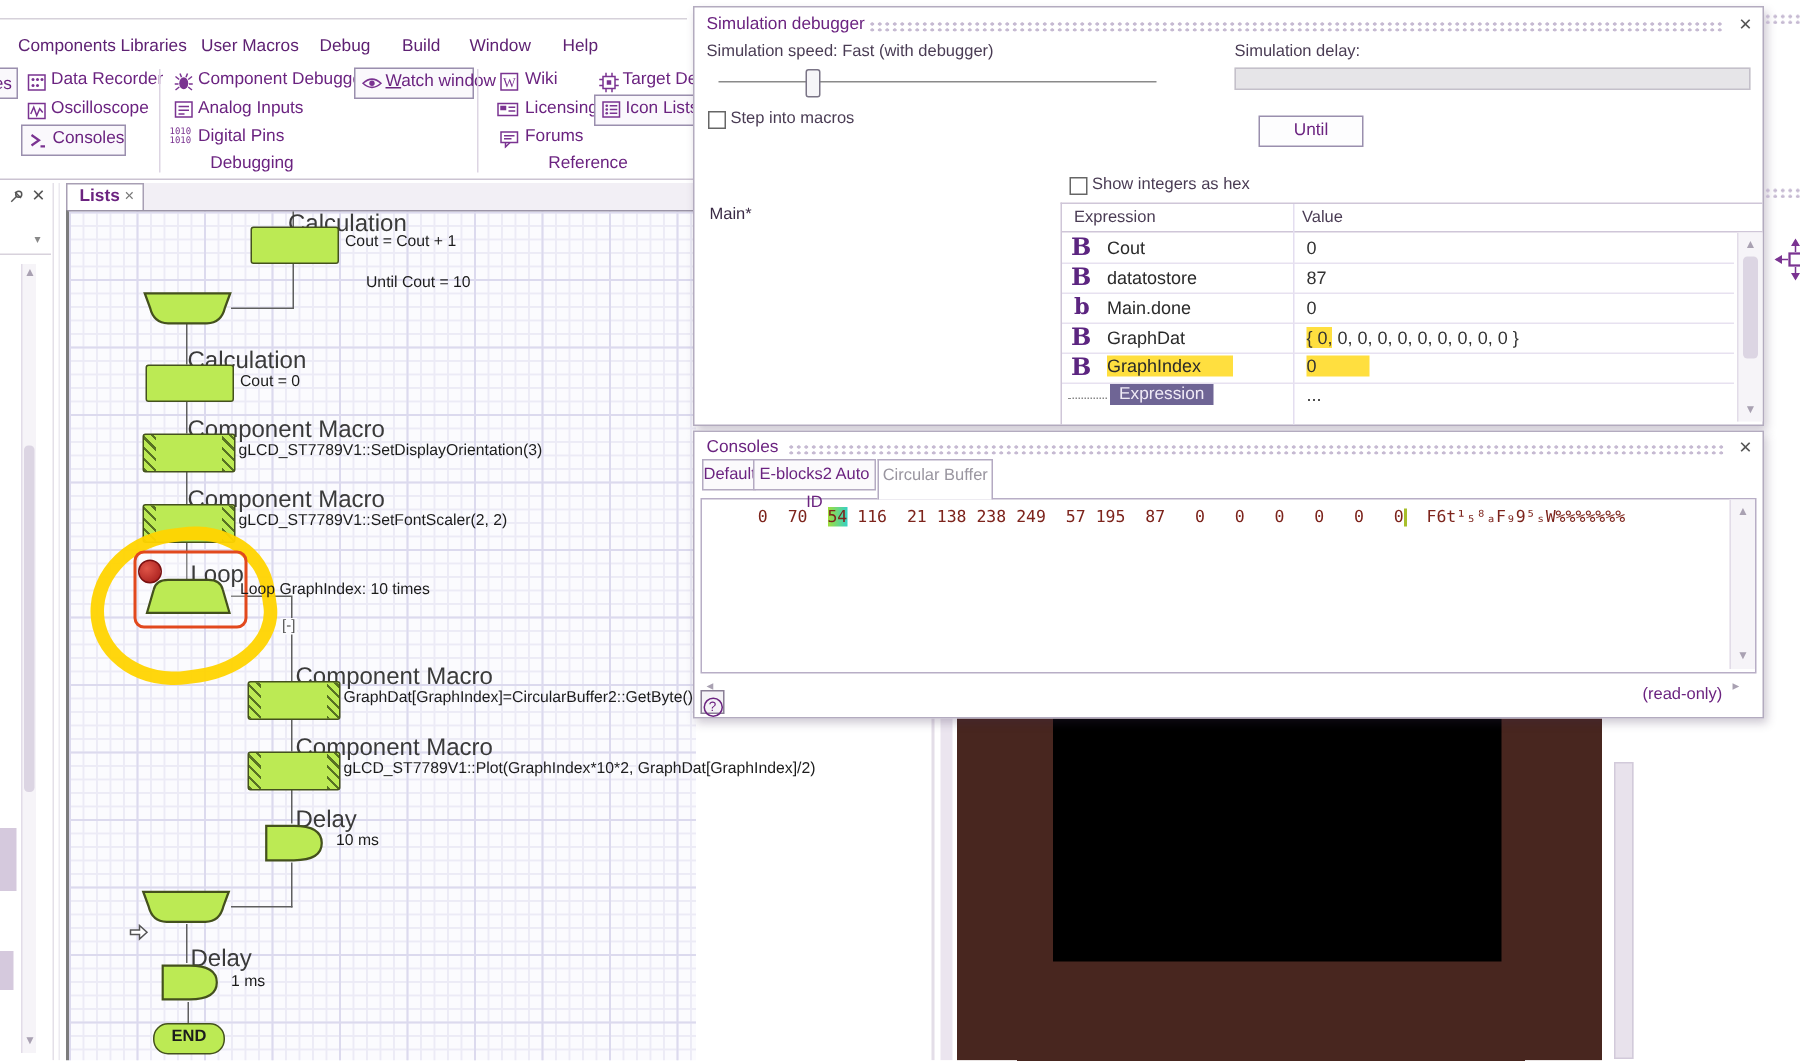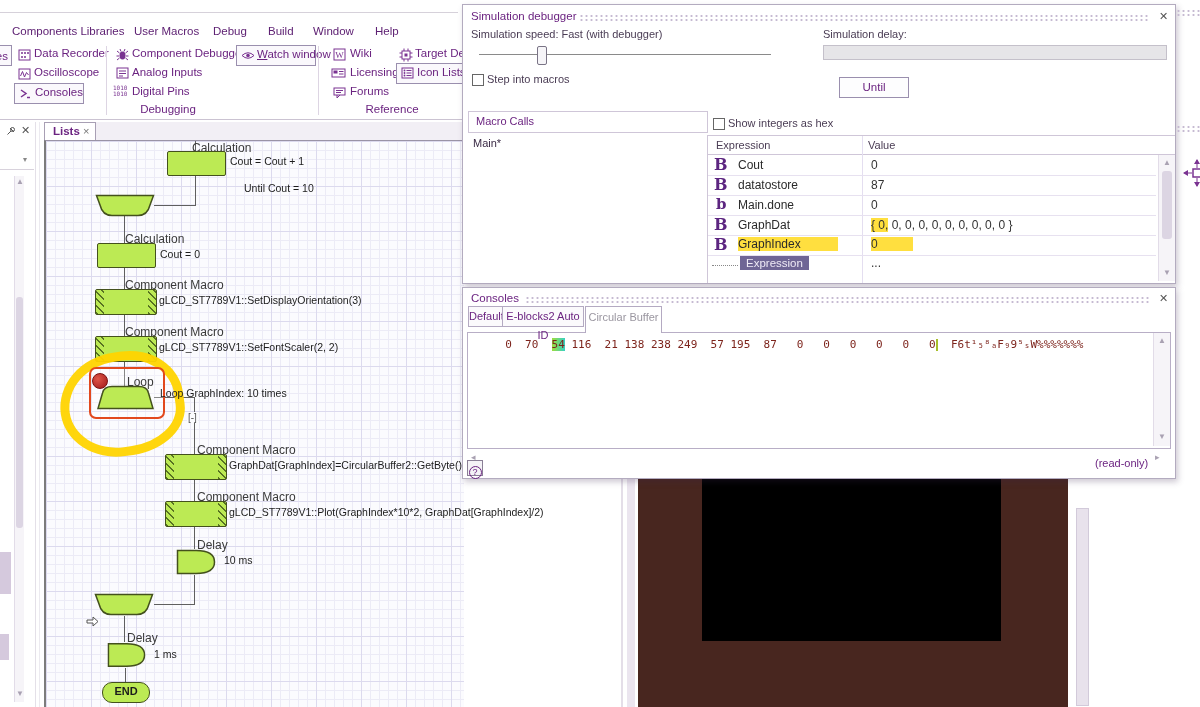--- a/index.html
+++ b/index.html
@@ -20,21 +20,21 @@
       linear-gradient(#ecebf6 1px,transparent 1px),
       linear-gradient(90deg,#ecebf6 1px,transparent 1px);
     background-size:45px 45px,45px 45px,9px 9px,9px 9px;
     border-left:2px solid #7c7c7c;border-top:1px solid #9a93a6;}
   .fc-rect{background:#bcea54;border:1.5px solid #44511d;border-radius:2px;}
   .fc-macro{background-color:#bcea54;border:1.5px solid #44511d;border-radius:2px;
     background-image:
       repeating-linear-gradient(45deg,rgba(62,84,22,.8) 0 1.5px,transparent 1.5px 5px),
       repeating-linear-gradient(45deg,rgba(62,84,22,.8) 0 1.5px,transparent 1.5px 5px);
     background-size:8px 100%,8px 100%;background-position:left,right;background-repeat:no-repeat;}
-  .fc-title{font-size:12px;color:#3a3a3a;white-space:nowrap;}
+  .fc-title{font-size:16px;color:#3a3a3a;white-space:nowrap;}
   .fc-text{font-size:10.5px;color:#1c1c1c;white-space:nowrap;}
   .vline{width:1px;background:#5f5f5f;}
   .hline{height:1px;background:#5f5f5f;}
   .fc-end{background:#bcea54;border:1.5px solid #44511d;border-radius:10px;
     font-size:11px;font-weight:bold;color:#1c1c1c;text-align:center;line-height:17px;}
   
   .window{background:#fff;border:1px solid #b3abbf;box-shadow:2px 3px 6px rgba(60,40,80,.25);}
   .dots{background-image:radial-gradient(circle,#c6bad2 1px,transparent 1.2px);
         background-size:5px 4px;height:7px;}
   .wtitle{color:#6b2380;font-size:11.5px;font-weight:bold;white-space:nowrap;}
@@ -338,23 +338,20 @@
     <div class="abs" style="left:74px;top:41px;width:8px;height:17px;background:#f6f5f8;border:1px solid #7a7486;border-radius:2px;"></div>
 
     <div class="abs lbl" style="left:360px;top:23px;">Simulation delay:</div>
     <div class="abs" style="left:360px;top:40px;width:342px;height:13px;background:#e6e5e8;border:1px solid #c4c0ca;"></div>
 
     <div class="abs chk" style="left:9px;top:69px;"></div>
     <div class="abs lbl" style="left:24px;top:68px;">Step into macros</div>
 
     <div class="abs btn" style="left:376px;top:72px;width:68px;height:19px;line-height:19px;">Until</div>
 
-    <div class="abs" style="left:5px;top:106px;width:238px;height:20px;border:1px solid #cfc6d8;">
-      <span class="abs lbl" style="left:7px;top:3px;color:#6b2380;">Macro Calls</span>
-    </div>
     <div class="abs lbl" style="left:10px;top:132px;color:#3a2a45;">Main*</div>
 
     <div class="abs chk" style="left:250px;top:113px;"></div>
     <div class="abs lbl" style="left:265px;top:112px;">Show integers as hex</div>
 
     <div class="abs" style="left:244px;top:130px;width:467px;height:147px;border-top:1px solid #cfc6d8;border-left:1px solid #cfc6d8;">
       <div class="abs lbl" style="left:8px;top:3px;">Expression</div>
       <div class="abs lbl" style="left:160px;top:3px;">Value</div>
       <div class="abs" style="left:0;top:18px;width:467px;height:1px;background:#cfc6d8;"></div>
       <div class="abs" style="left:154px;top:0;width:1px;height:147px;background:#e4def0;"></div>
@@ -374,21 +371,21 @@
         <span class="abs exp-name" style="left:30px;top:3px;">Main.done</span>
         <span class="abs exp-val" style="left:163px;top:3px;">0</span>
       </div>
       <div class="abs" style="left:0;top:79px;width:448px;height:20px;border-bottom:1px solid #e7e1f0;">
         <span class="abs bicon" style="left:6px;top:0px;font-size:16px;">B</span>
         <span class="abs exp-name" style="left:30px;top:3px;">GraphDat</span>
         <span class="abs exp-val" style="left:163px;top:3px;"><span class="hl-y">{ 0,</span><span> 0, 0, 0, 0, 0, 0, 0, 0, 0 }</span></span>
       </div>
       <div class="abs" style="left:0;top:99px;width:448px;height:20px;border-bottom:1px solid #e7e1f0;">
         <span class="abs bicon" style="left:6px;top:0px;font-size:16px;">B</span>
-        <span class="abs exp-name hl-y" style="left:30px;top:2px;width:100px;">GraphIndex</span>
+        <span class="abs exp-name hl-y" style="left:30px;top:2px;width:84px;">GraphIndex</span>
         <span class="abs exp-val hl-y" style="left:163px;top:2px;width:42px;">0</span>
       </div>
       <div class="abs" style="left:0;top:119px;width:448px;height:20px;">
         <span class="abs" style="left:4px;top:10px;width:26px;border-top:1px dotted #888;"></span>
         <span class="abs exp-chip" style="left:32px;top:1px;">Expression</span>
         <span class="abs exp-val" style="left:163px;top:1px;">...</span>
       </div>
 
       <div class="abs scroll-track" style="left:450px;top:19px;width:16px;height:126px;">
         <span class="abs arrow" style="left:4px;top:4px;">▲</span>

